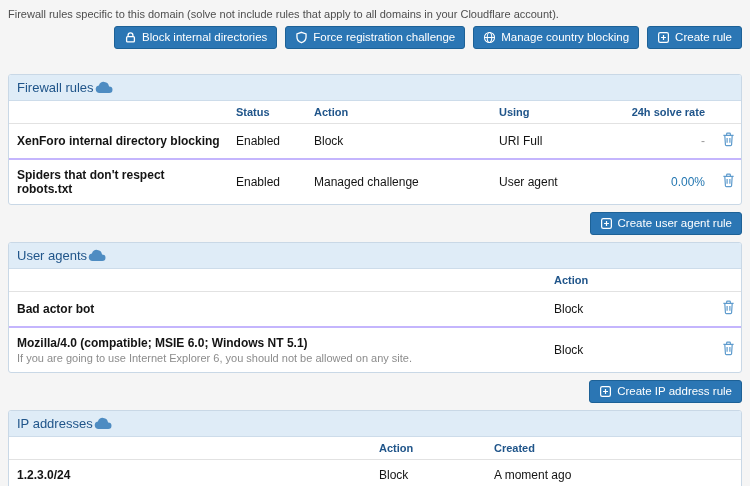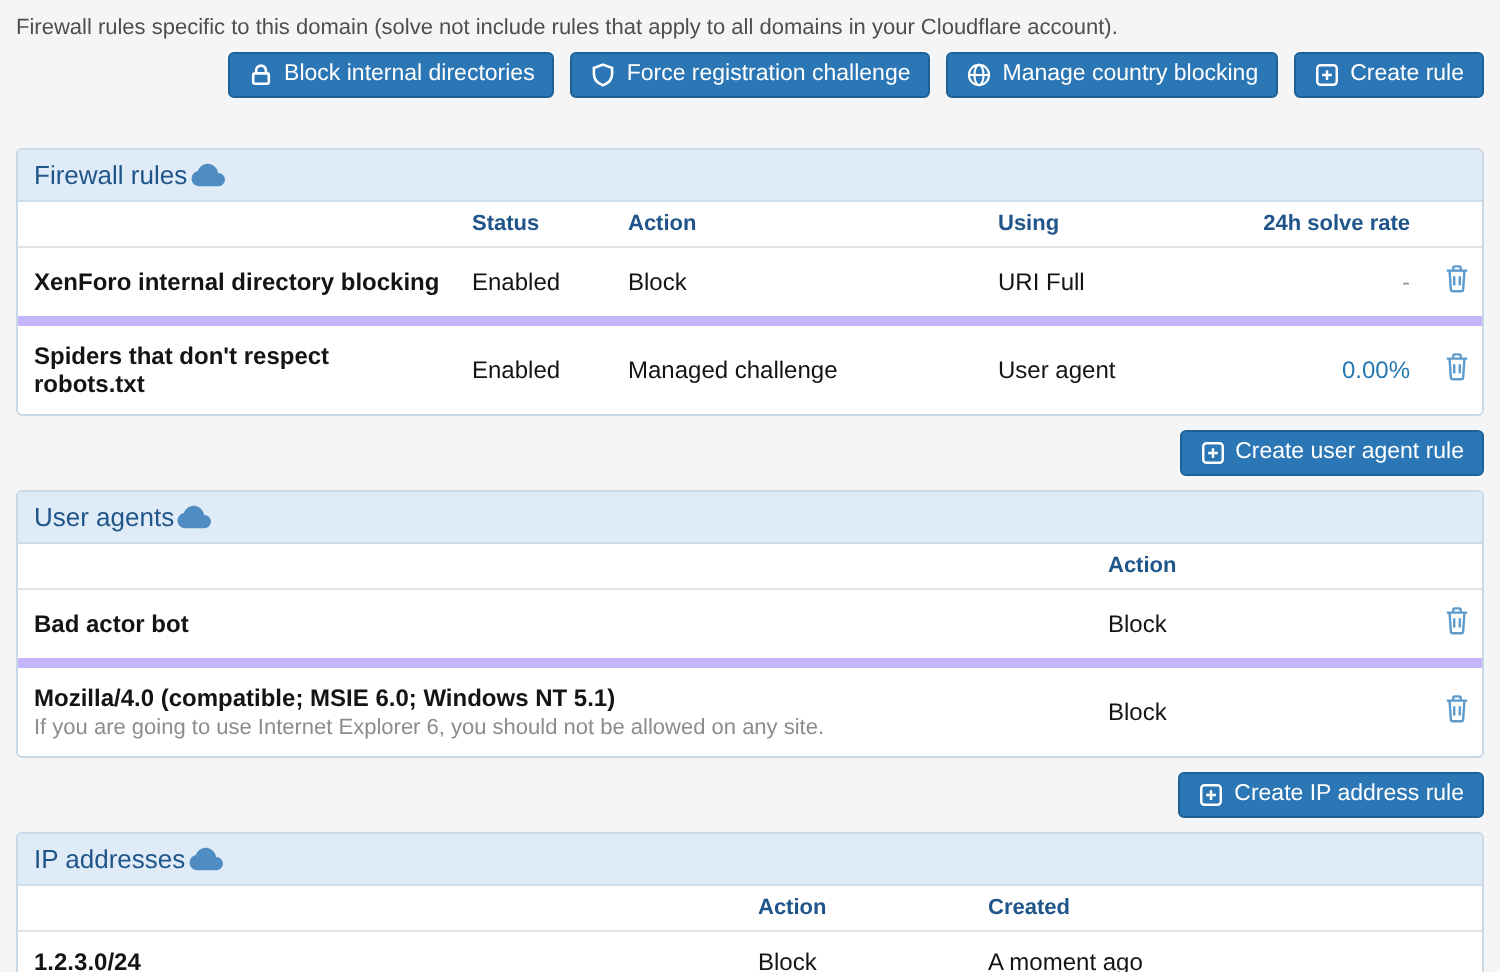--- a/index.html
+++ b/index.html
@@ -40,21 +40,21 @@
   .cloud { color:#4e8cc2; display:block; }
 
   table { width:100%; border-collapse:collapse; table-layout:fixed; }
   th {
     color:#20558a; font-size:11px; font-weight:bold;
     text-align:left; padding:5px 8px;
     border-bottom:1px solid #e2e2e2;
     overflow:hidden; white-space:nowrap;
   }
   td {
-    padding:8px 8px; border-bottom:5px solid #c4b5fd;
+    padding:8px 8px; border-bottom:2px solid #c4b5fd;
     vertical-align:middle; overflow:hidden;
   }
   tr:last-child td { border-bottom:none; }
   .name { font-weight:bold; }
   .sub { font-weight:normal; font-size:11px; color:#8c8c8c; margin-top:2px; }
   .right { text-align:right; }
   .link { color:#2577b1; cursor:pointer; }
   .muted { color:#9a9a9a; }
   .trash-cell { text-align:center; color:#5e9bcd; }
   .trash-btn { display:inline-block; cursor:pointer; color:#5e9bcd; }

